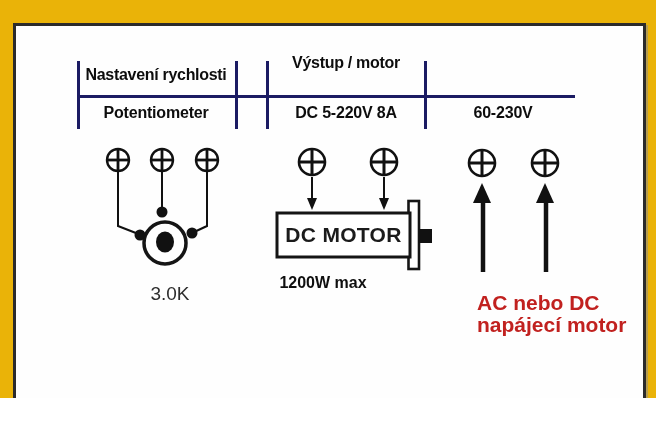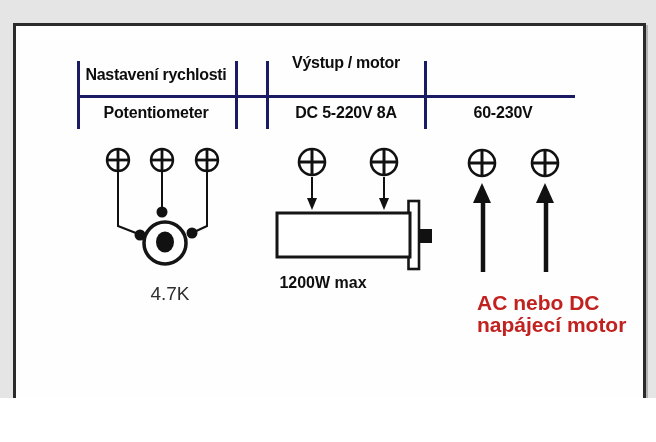--- a/index.html
+++ b/index.html
@@ -1,17 +1,17 @@
 <!DOCTYPE html>
 <html><head>
 <meta charset="utf-8">
 <style>
   html,body{margin:0;padding:0;background:#ffffff;}
   .canvas{
-    position:relative;width:656px;height:398px;background:#e5e5e5;overflow:hidden;
+    position:relative;width:656px;height:398px;background:#eab308;overflow:hidden;
     font-family:"Liberation Sans","DejaVu Sans",sans-serif;color:#111;
   }
   .frame{
     position:absolute;left:13px;top:23px;width:633px;height:392px;
     border:3px solid #2b2b2b;box-sizing:border-box;background:#fefefe;
     box-shadow:2px 2px 0 rgba(140,140,140,.55);
   }
   .art{position:absolute;left:0;top:0;width:656px;height:442px;}
   .txt{position:absolute;white-space:nowrap;}
   .col-title{
@@ -131,22 +131,23 @@
   </svg>
 
   <div class="txt col-title" style="left:156px;top:65px;">Nastavení rychlosti</div>
   <div class="txt col-sub" style="left:156px;top:103px;">Potentiometer</div>
 
   <div class="txt col-title" style="left:346px;top:53px;">Výstup / motor</div>
   <div class="txt col-sub" style="left:346px;top:103px;">DC 5-220V 8A</div>
 
   <div class="txt col-sub" style="left:503px;top:103px;">60-230V</div>
 
-  <div class="txt pot-value" style="left:170px;top:283px;">4.7K</div>
+  <div class="txt pot-value" style="left:170px;top:283px;">3.0K</div>
 
+  <div class="motor-label-box txt">DC MOTOR</div>
   <div class="txt motor-power" style="left:323px;top:274px;">1200W max</div>
 
   <div class="txt power-note">
     <span>AC nebo DC</span>
     <span>napájecí motor</span>
   </div>
 
 </div>
 
 </body></html>

